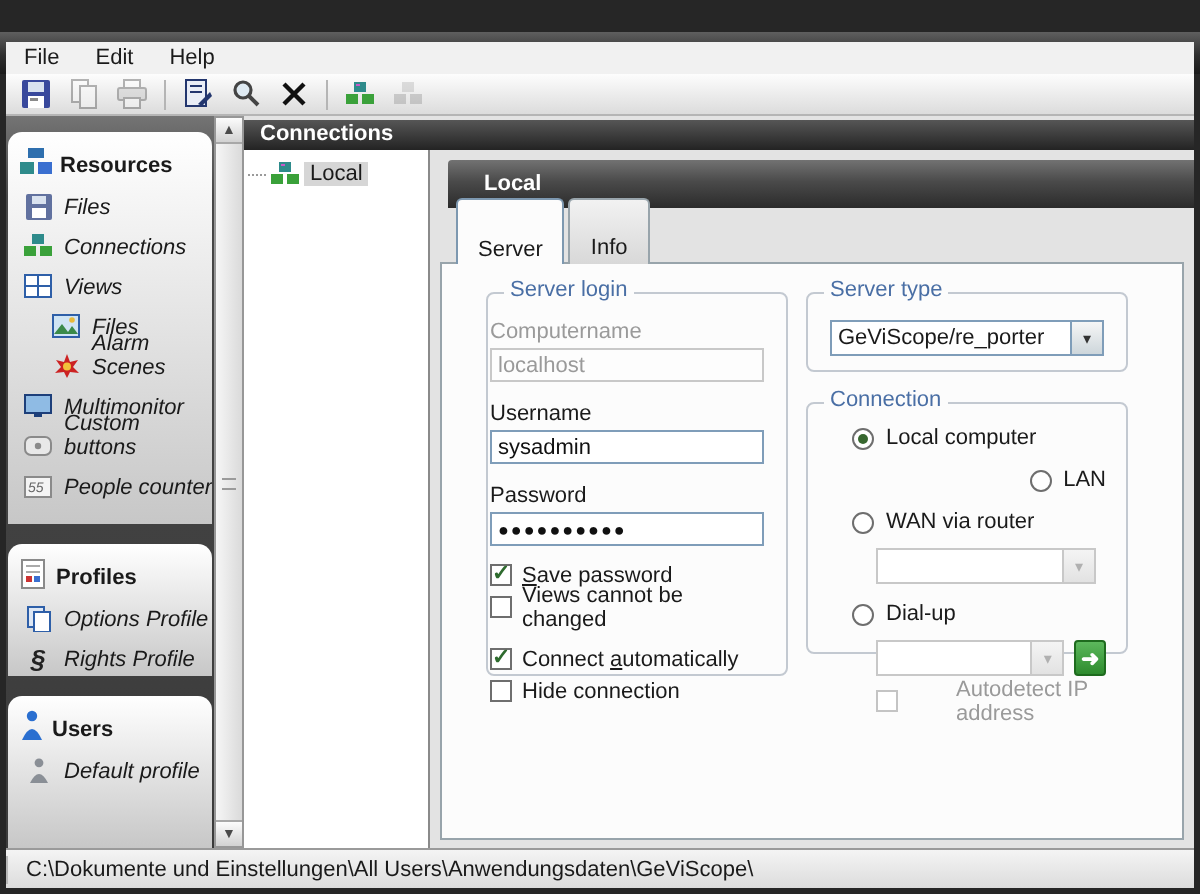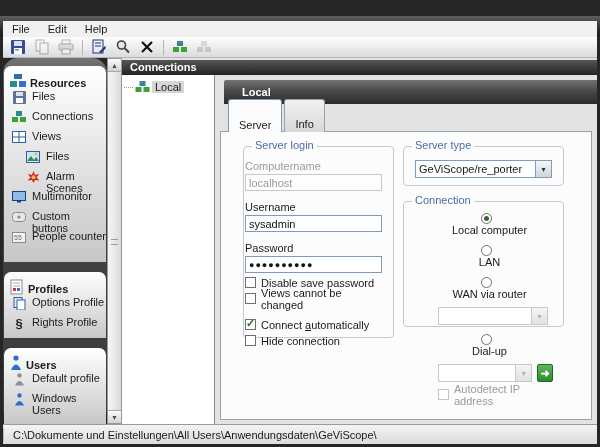--- a/index.html
+++ b/index.html
@@ -25,29 +25,29 @@
   .menu-item { padding:0 9px; height:100%; display:flex; align-items:center; }
   .toolbar { position:absolute; left:3px; top:37px; width:594px; height:21px;
     background:linear-gradient(#fdfdfd,#dcdcdc); border-bottom:1px solid #b5b5b5;
     display:flex; align-items:center; padding-left:3px; }
   .tb-btn { width:24px; height:19px; display:flex; align-items:center; justify-content:center; }
   .tb-btn.off { opacity:.35; filter:grayscale(1); }
   .tb-sep { width:1px; height:15px; background:#b5b5b5; margin:0 4px; }
 
   
   .sidebar { position:absolute; left:3px; top:58px; width:104px; height:366px;
-    background:linear-gradient(#747474,#474747 40px,#3b3b3b);border-radius:15px; }
+    background:linear-gradient(#747474,#474747 40px,#3b3b3b); }
   .side-panel { position:absolute; left:1px; right:1px; background:linear-gradient(#ffffff,#c7c7c7);
     border-radius:7px 7px 0 0; overflow:hidden; }
   .panel-resources { top:8px;  height:196px; }
   .panel-profiles  { top:214px; height:66px; }
   .panel-users     { top:290px; height:76px; }
   .section-head { display:flex; align-items:flex-end; height:24px; padding:2px 0 1px 5px; }
   .section-head .lbl { font-weight:bold; margin-left:3px; }
-  .side-item { display:flex; align-items:flex-start; height:20px; padding-left:7px; }
+  .side-item { display:flex; align-items:flex-end; height:20px; padding-left:7px;font-style:italic; }
   .side-item.indent { padding-left:21px; }
   .side-item .ic { width:16px; height:14px; flex:none; margin-right:5px; display:flex; align-items:center; justify-content:center; }
 
   
   .side-scroll { position:absolute; left:107px; top:58px; width:15px; height:366px;
     background:#cfcfcf; border:1px solid #979797; }
   .scroll-btn { position:absolute; left:0; right:0; height:13px; background:linear-gradient(#fcfcfc,#d2d2d2);
     display:flex; align-items:center; justify-content:center; font-size:7px; color:#4a4a4a; }
   .scroll-btn.up { top:0; border-bottom:1px solid #a8a8a8; }
   .scroll-btn.up::after { content:"▲"; }
@@ -93,21 +93,21 @@
   .field:disabled { border-color:#c8c8c8; color:#9a9a9a; background:#fdfdfd; }
   .field.pwd { font-size:9px; letter-spacing:1px; font-weight:bold; }
 
   .cb-row { display:flex; align-items:center; margin-top:3px; height:13px; }
   .cb-row.gap { margin-top:13px; }
   .cb { width:11px; height:11px; border:1px solid #6e6e6e; background:#fff; position:relative; flex:none; margin-right:5px; }
   .cb.on::after { content:"✓"; position:absolute; left:0; top:-3px; font-size:11px; font-weight:bold; color:#2e6b2e; }
   .cb.dis { border-color:#c4c4c4; }
   .u { text-decoration:underline; }
 
-  .radio-row { display:flex; align-items:center; margin-top:9px;flex-direction:column; }
+  .radio-row { display:flex; align-items:center; margin-top:9px; }
   .radio { width:11px; height:11px; border:1px solid #6e6e6e; border-radius:50%; background:#fff;
     position:relative; flex:none; margin-right:6px; }
   .radio.on::after { content:""; position:absolute; inset:2px; background:#37672f; border-radius:50%; }
 
   .combo { display:flex; height:18px; border:1px solid #7f9db9; background:#fff; }
   .combo .txt { flex:1; padding:2px 3px; overflow:hidden; white-space:nowrap; }
   .combo .btn { width:16px; border-left:1px solid #7f9db9; background:linear-gradient(#f6f6f6,#cdd6db);
     display:flex; align-items:center; justify-content:center; color:#333; font-size:8px; }
   .combo .btn::after { content:"▾"; }
   .combo.dis { border-color:#c8c8c8; }
@@ -341,29 +341,20 @@
       </div>
       <div class="side-item">
         <span class="ic">
           <svg width="11" height="13" viewBox="0 0 11 13">
               <circle cx="5.5" cy="2.4" r="2.2" fill="#8a8f96"></circle>
               <path d="M1 12.5 Q5.5 3.5 10 12.5 Z" fill="#8a8f96"></path>
             </svg>
         </span>
         <span>Default profile</span>
       </div>
-      <div class="side-item">
-        <span class="ic">
-          <svg width="11" height="13" viewBox="0 0 11 13">
-              <circle cx="5.5" cy="2.4" r="2.2" fill="#2a6fd0"></circle>
-              <path d="M1 12.5 Q5.5 3.5 10 12.5 Z" fill="#2a6fd0"></path>
-            </svg>
-        </span>
-        <span>Windows Users</span>
-      </div>
     </div>
   </div>
 
   <div class="side-scroll">
     <div class="scroll-btn up"></div>
     <div class="scroll-thumb"></div>
     <div class="scroll-btn down"></div>
   </div>
 
   <div class="content">
@@ -397,23 +388,23 @@
 
           <div class="fld-label gray">Computername</div>
           <input class="field" disabled="" value="localhost" style="">
 
           <div class="fld-label" style="margin-top:10px;">Username</div>
           <input class="field" value="sysadmin" style="">
 
           <div class="fld-label" style="margin-top:10px;">Password</div>
           <input class="field pwd" value="●●●●●●●●●●" style="">
 
-          <div class="cb-row">
-            <span class="cb"></span>
-            <span>Disable save password</span>
+          <div class="cb-row" style="margin-top:8px;">
+            <span class="cb on"></span>
+            <span><span class="u">S</span><span>ave password</span></span>
           </div>
           <div class="cb-row">
             <span class="cb"></span>
             <span>Views cannot be changed</span>
           </div>
 
           <div class="cb-row gap">
             <span class="cb on"></span>
             <span><span>Connect </span><span class="u">a</span><span>utomatically</span></span>
           </div>
@@ -454,21 +445,21 @@
             <span class="radio"></span>
             <span>Dial-up</span>
           </div>
           <div class="dial-row sub">
             <div class="combo dis combo-dial">
               <span class="txt"></span>
               <span class="btn"></span>
             </div>
             <div class="go-btn"></div>
           </div>
-          <div class="cb-row sub" style="margin-top:6px;">
+          <div class="cb-row sub" style="margin-top:6px;gap:24px;">
             <span class="cb dis"></span>
             <span class="gray">Autodetect IP address</span>
           </div>
         </div>
 
       </div>
     </div>
   </div>
 
   <div class="statusbar">

